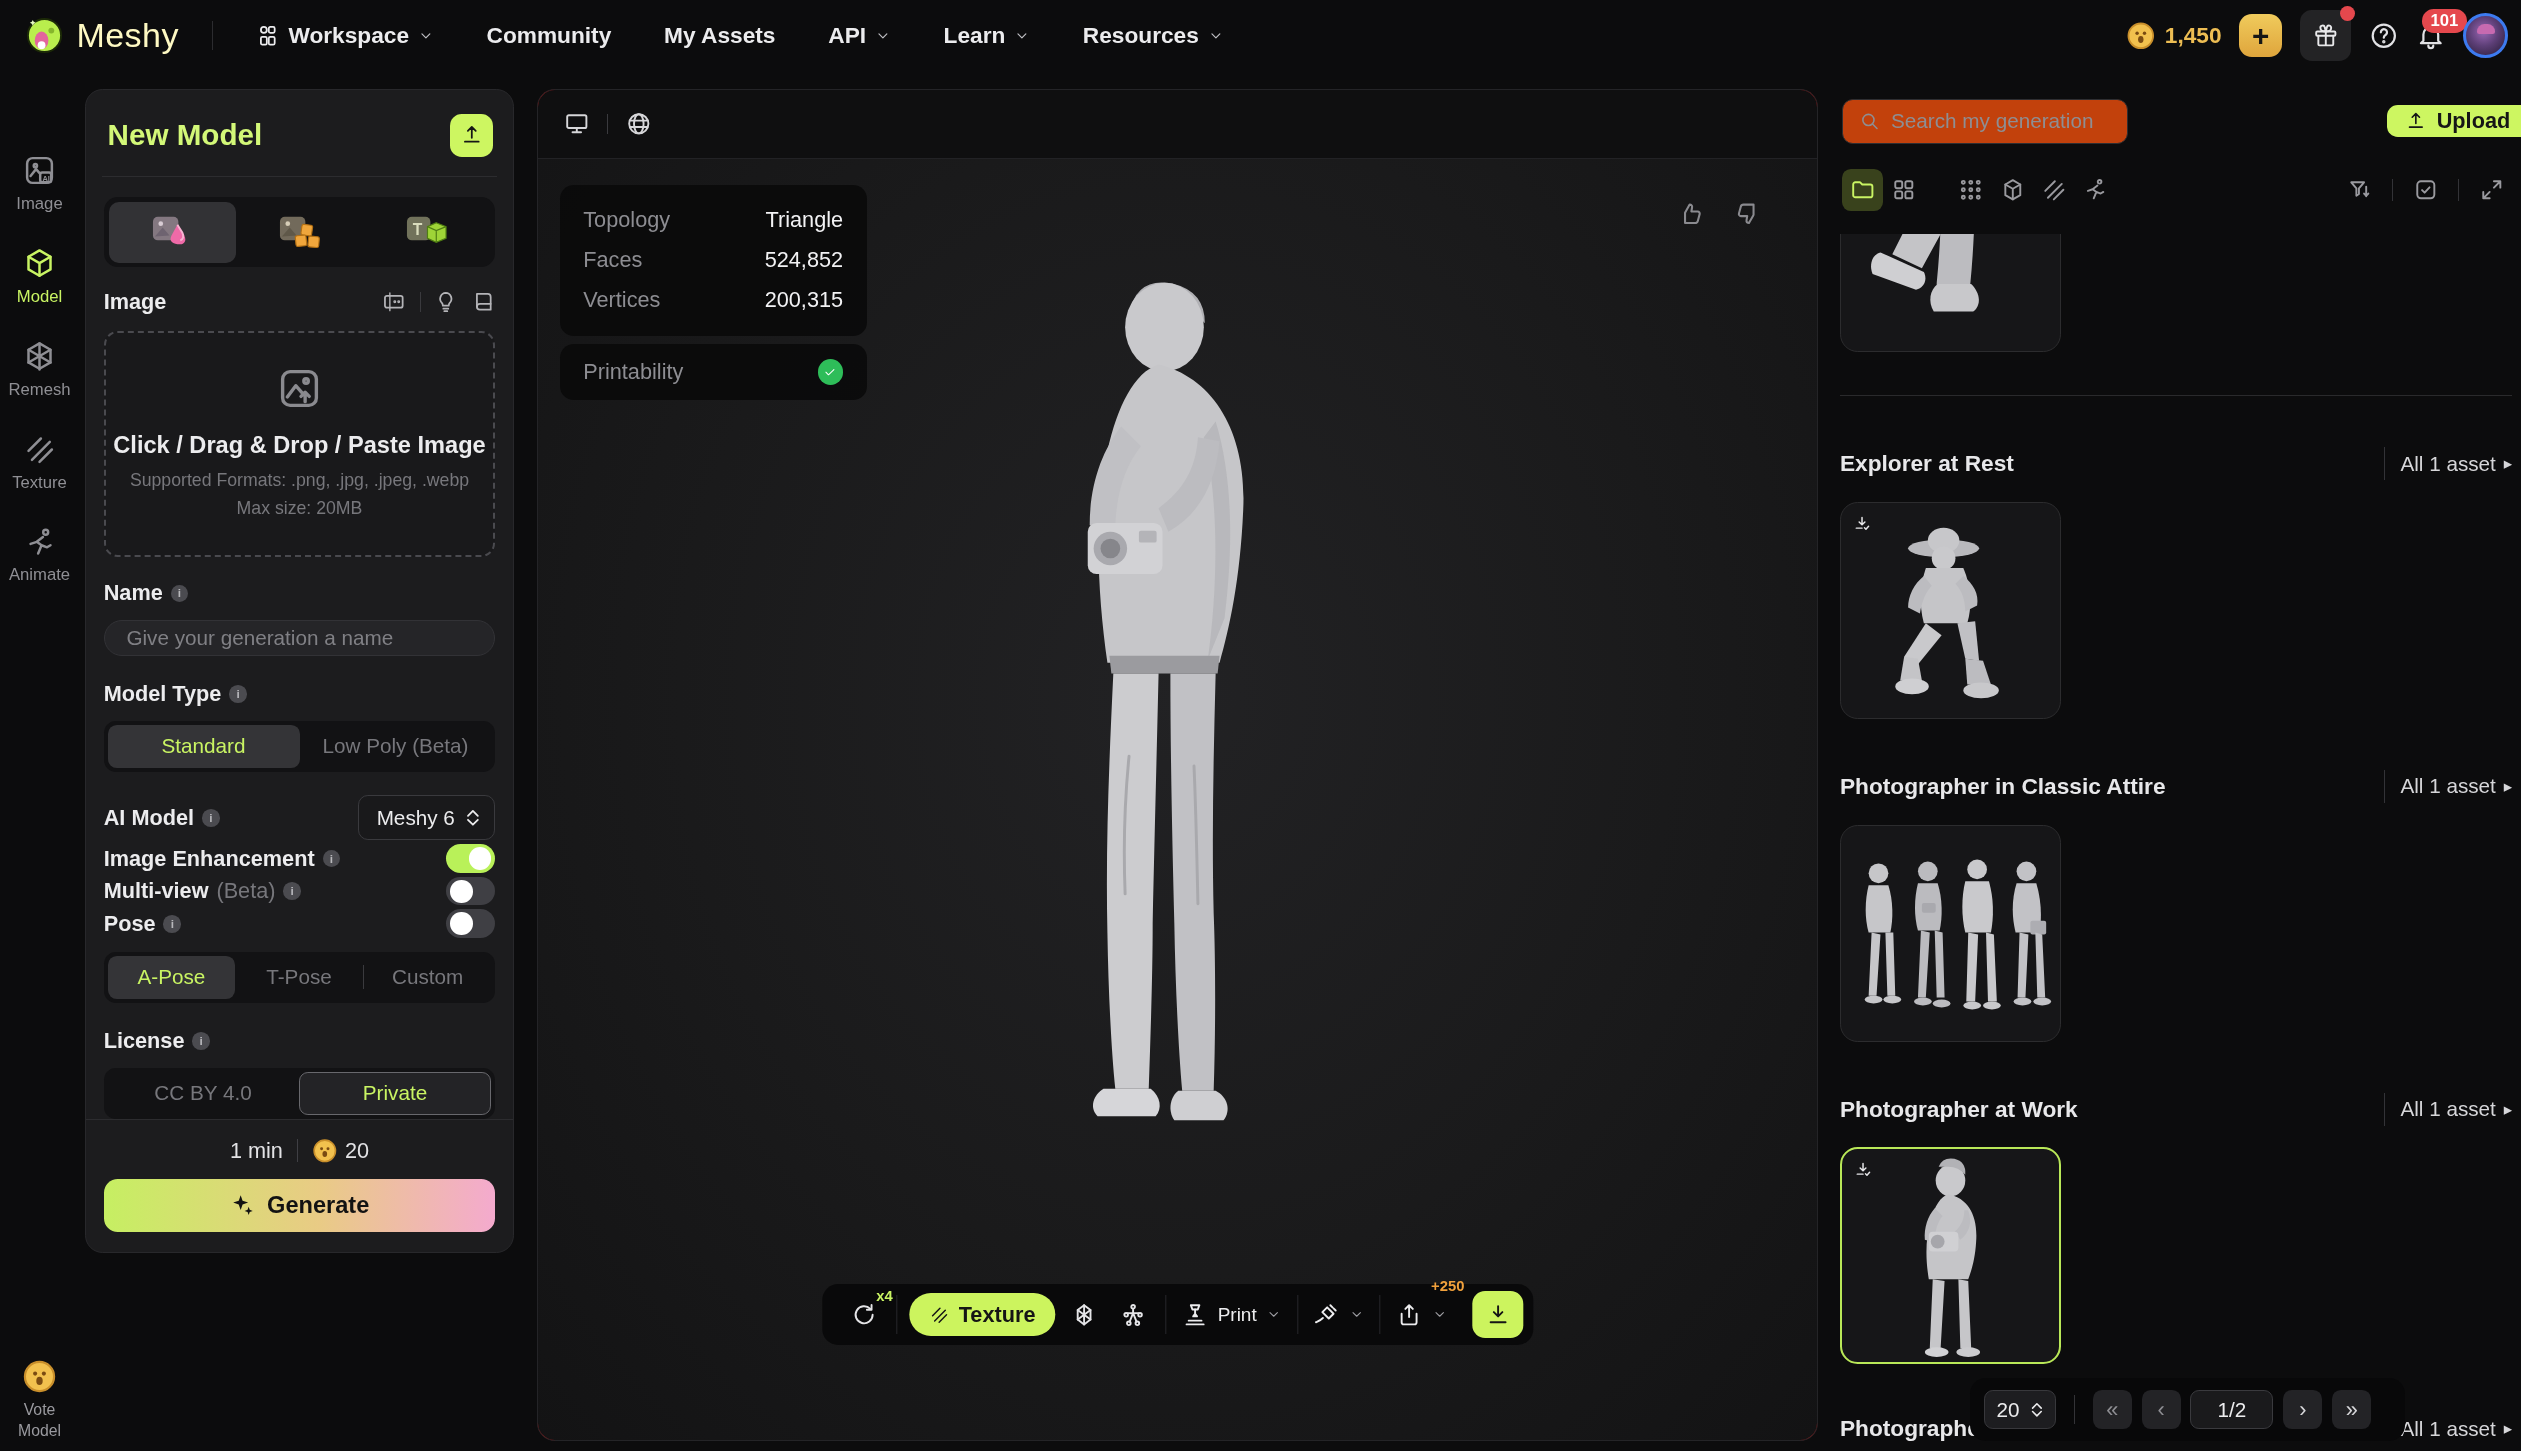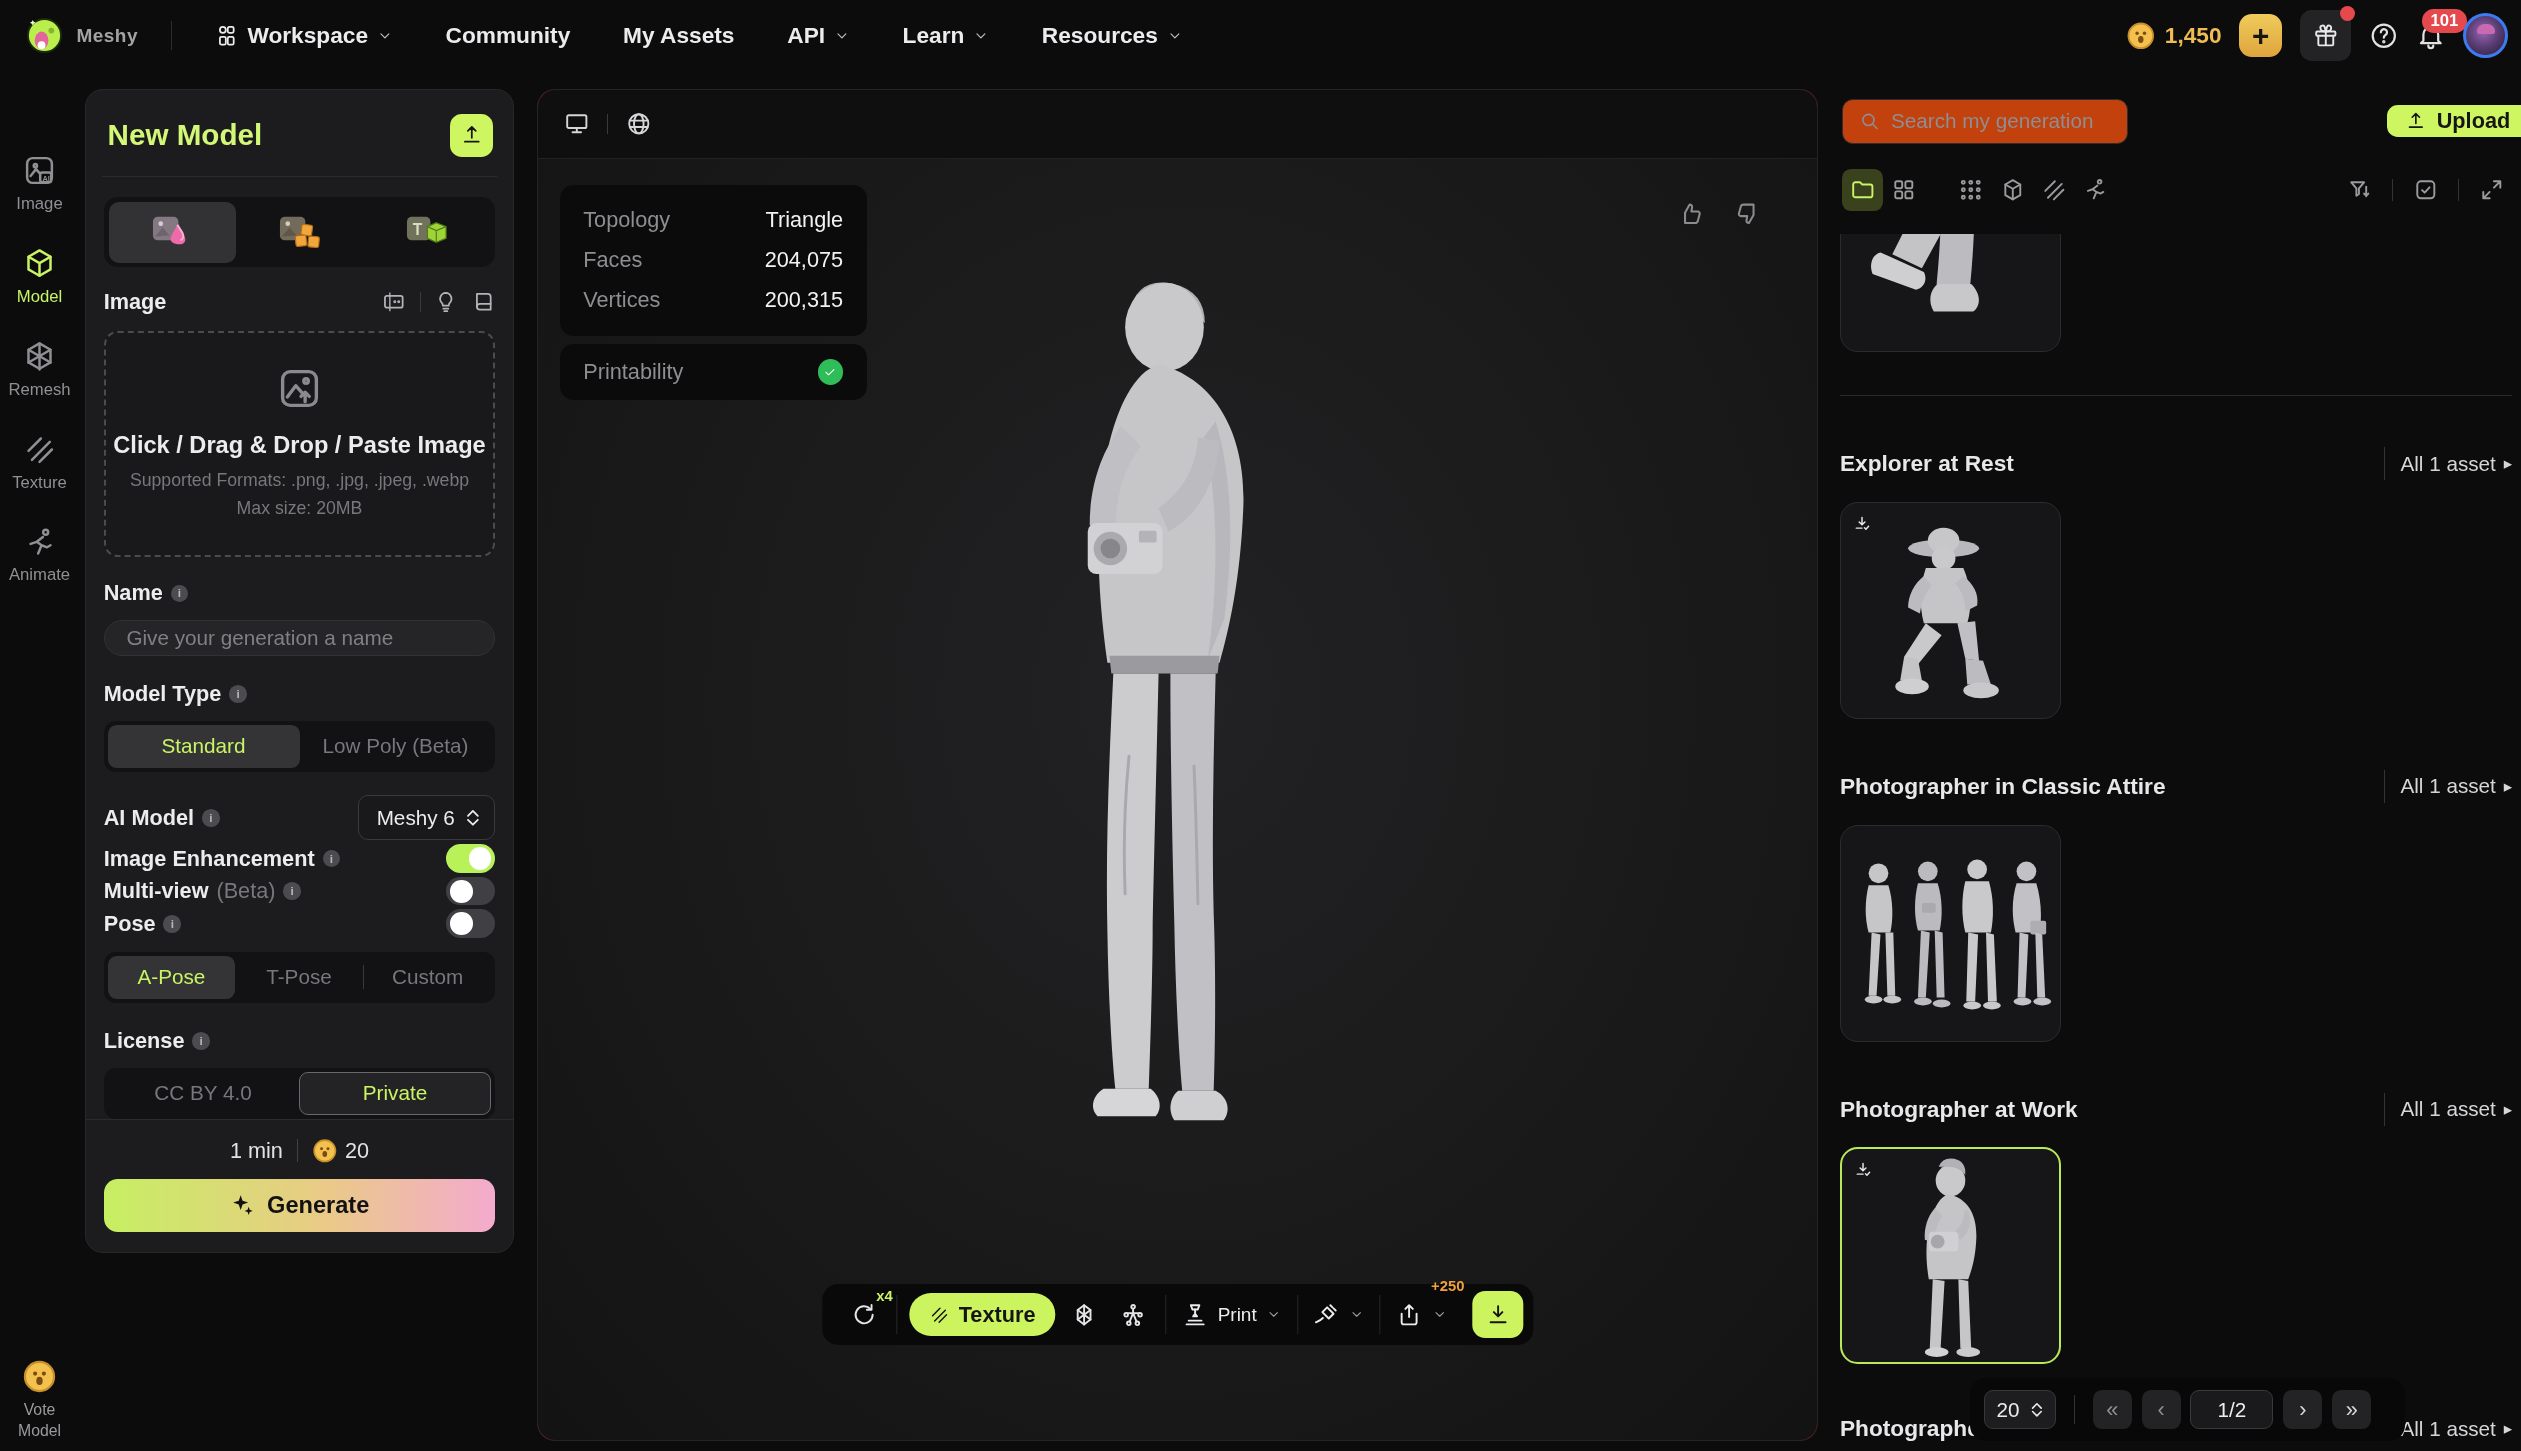--- a/index.html
+++ b/index.html
@@ -6,21 +6,21 @@
   html,body { background:#060607; }
   body { font-family:"Liberation Sans","DejaVu Sans",sans-serif; color:#e7e7ea; }
   .app { position:relative; width:2522px; height:1451px; background:#0c0c0d; overflow:hidden; }
 
   svg.ic { stroke:currentColor; fill:none; stroke-width:1.8; stroke-linecap:round; stroke-linejoin:round; display:block; }
 
   
   .topnav { position:absolute; top:0; left:0; right:0; height:71px; display:flex; align-items:center; justify-content:space-between; padding:0 13.8px 0 23.6px; }
   .nav-left { display:flex; align-items:center; gap:33px; }
   .brand { display:flex; align-items:center; gap:11.8px; }
-  .brand-name { font-size:19px; font-weight:bold; color:#a3a3a3; letter-spacing:0.5px; }
+  .brand-name { font-size:34px; font-weight:normal; color:#fef9c3; letter-spacing:0.5px; }
   .nav-divider { width:1px; height:29.6px; background:#2c2c2f; }
   .nav-item { display:flex; align-items:center; gap:8.9px; font-size:22.7px; font-weight:600; color:#ececee; cursor:pointer; padding:7.9px 9.9px; }
   .nav-item .chev { color:#bfbfc3; }
   .nav-right { display:flex; align-items:center; gap:17.7px; }
   .credits { display:flex; align-items:center; gap:8.9px; font-size:22.7px; font-weight:bold; color:#edbd53; }
   .plus-btn { width:43px; height:43px; border-radius:12.8px; background:linear-gradient(180deg,#f0cb5c,#dfa53c); border:none; color:#161616; font-size:29.6px; font-weight:bold; display:flex; align-items:center; justify-content:center; cursor:pointer; }
   .gift-btn { position:relative; width:51px; height:51px; border-radius:11.8px; background:#232325; border:none; color:#e8e8ea; display:flex; align-items:center; justify-content:center; cursor:pointer; }
   .gift-dot { position:absolute; top:-3.9px; right:-3.9px; width:14.8px; height:14.8px; border-radius:50%; background:#e5484d; }
   .ghost-icon { background:none; border:none; color:#e2e2e5; cursor:pointer; display:flex; align-items:center; justify-content:center; }
   .bell-wrap { position:relative; }
@@ -478,21 +478,21 @@
     </div>
 
     <div class="vp-canvas">
       <div class="stats-card">
         <div class="stats-row">
             <span class="k">Topology</span>
             <span class="v">Triangle</span>
           </div>
         <div class="stats-row">
             <span class="k">Faces</span>
-            <span class="v">204,075</span>
+            <span class="v">524,852</span>
           </div>
         <div class="stats-row">
             <span class="k">Vertices</span>
             <span class="v">200,315</span>
           </div>
       </div>
       <div class="print-card">
         <span class="k">Printability</span>
         <span class="check-circle">
           <svg class="ic" width="13.8" height="13.8" viewBox="0 0 24 24" stroke-width="3.4">

